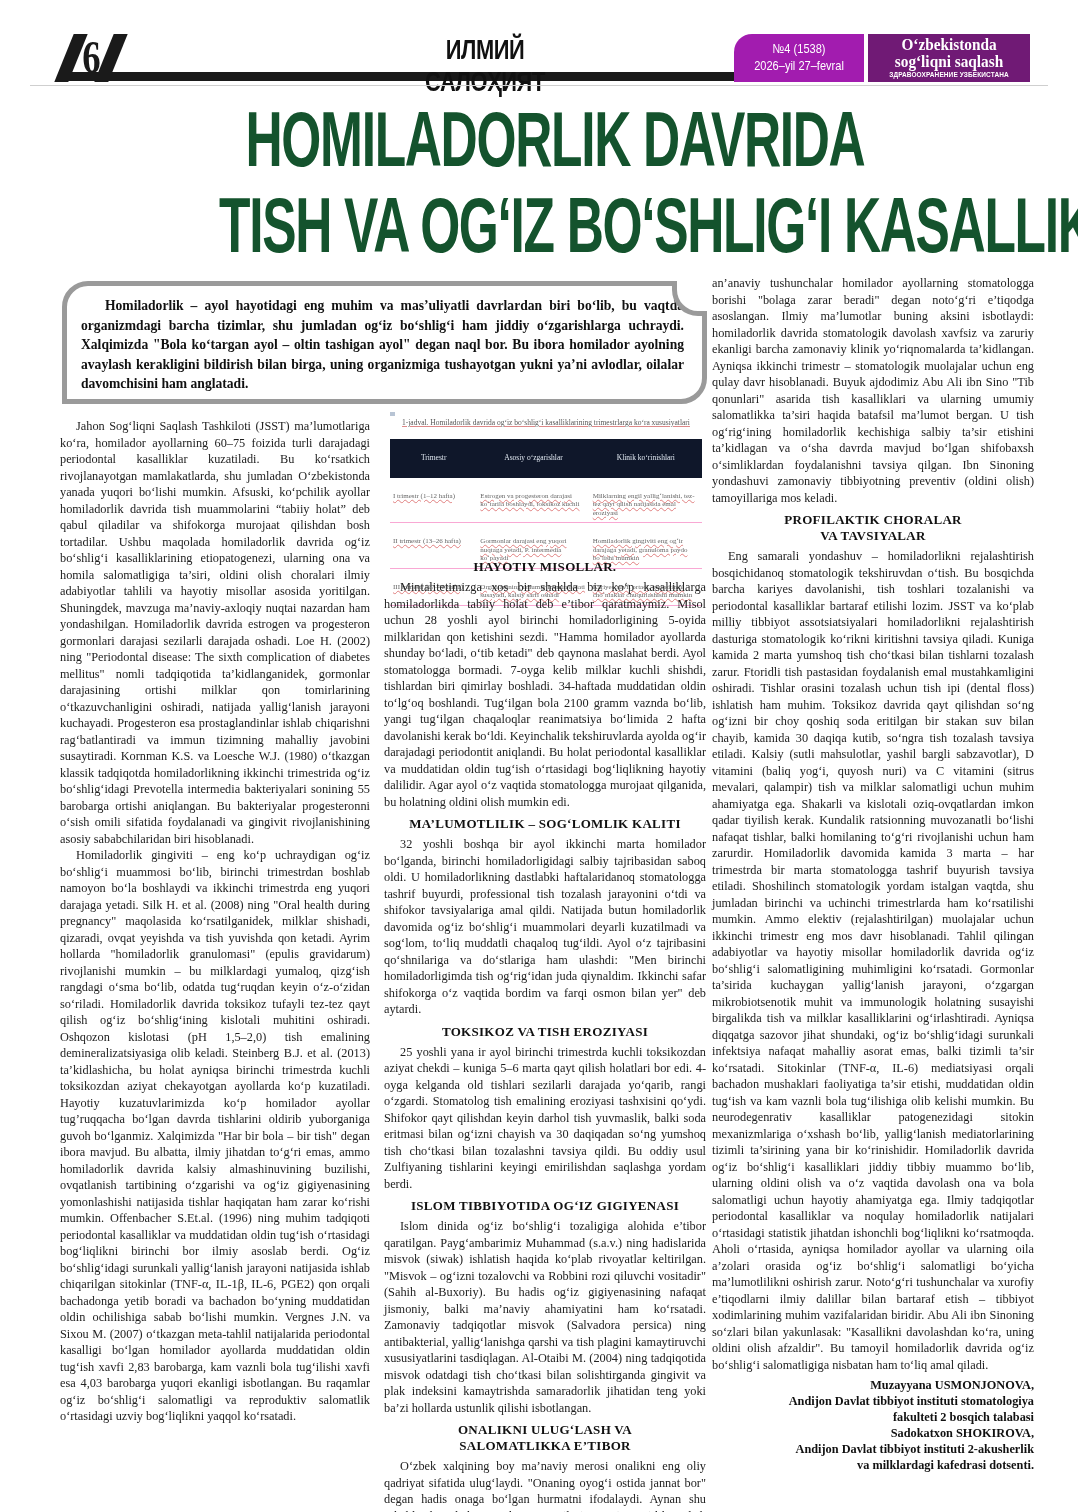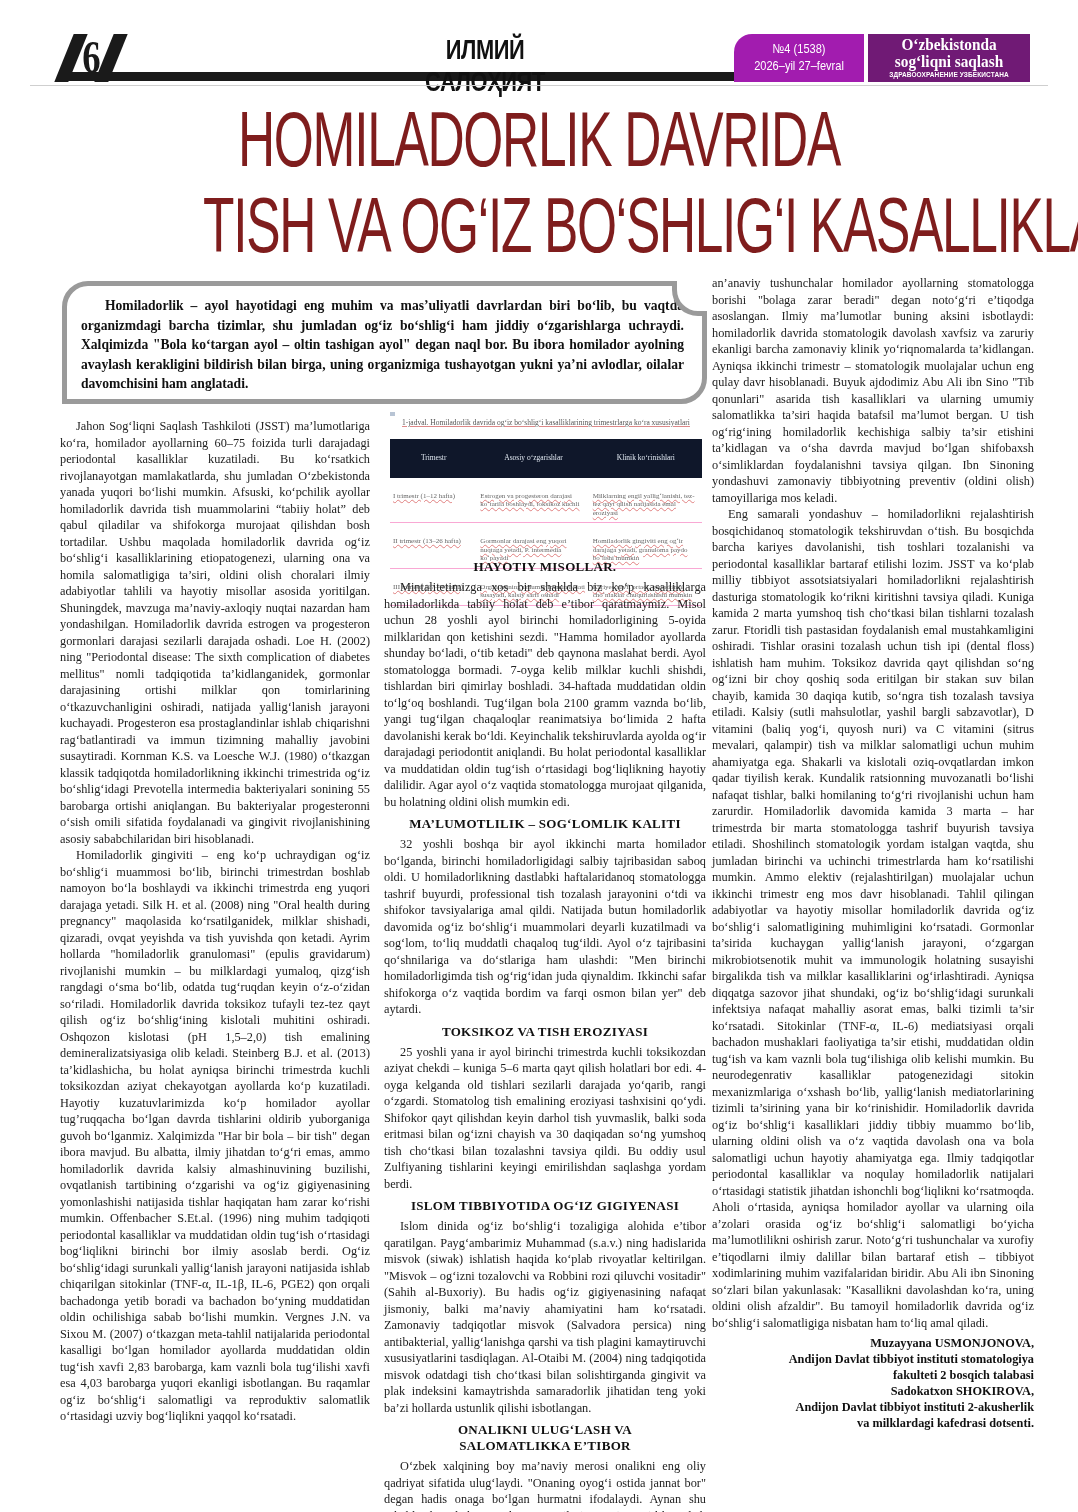--- a/index.html
+++ b/index.html
@@ -16,21 +16,21 @@
   .section-title { position: absolute; left: 360px; top: 34px; width: 250px; text-align: center; font-family: "Liberation Sans", sans-serif; font-weight: bold; font-size: 28px; letter-spacing: -0.5px; transform: scaleX(0.78); transform-origin: center; color: #111; }
   .issue-box { position: absolute; left: 734px; top: 34px; width: 130px; height: 48px; background: #a21caf; border-radius: 18px 0 0 0; color: #fff; font-family: "Liberation Sans", sans-serif; font-size: 13px; text-align: center; padding-top: 6px; line-height: 17px; }
   .issue-box span { display: block; transform: scaleX(0.85); }
   .brand-box { position: absolute; left: 868px; top: 34px; width: 162px; height: 48px; background: #701a75; color: #fff; text-align: center; }
   .brand-line1 { font-family: "Liberation Serif", serif; font-weight: bold; font-size: 17px; line-height: 17px; padding-top: 2px; transform: scaleX(0.9); }
   .brand-line2 { font-family: "Liberation Serif", serif; font-weight: bold; font-size: 17px; line-height: 17px; transform: scaleX(0.9); }
   .brand-line3 { font-family: "Liberation Sans", sans-serif; font-weight: bold; font-size: 6.5px; line-height: 9px; letter-spacing: 0.1px; }
   .masthead-rule { position: absolute; left: 30px; top: 85px; width: 1018px; height: 1px; background: #cfcfcf; }
 
   
-  .headline { position: absolute; left: 30px; top: 96px; width: 1018px; text-align: center; font-family: "Liberation Sans", sans-serif; font-weight: normal; color: #7f1d1d; }
+  .headline { position: absolute; left: 46px; top: 96px; width: 1018px; text-align: center; font-family: "Liberation Sans", sans-serif; font-weight: bold; color: #14532d; }
   .headline-line { display: block; font-size: 78px; line-height: 86px; letter-spacing: -2px; transform: scaleX(0.66); transform-origin: center; white-space: nowrap; }
 
   
   .lead-box { position: absolute; left: 62px; top: 281px; width: 645px; height: 123px; border: 5px solid #9a9a9a; border-radius: 26px 0 26px 0; padding: 10px 18px 8px 14px; background: #fff; }
   .lead-box::before { content: ""; position: absolute; right: -5px; top: -5px; width: 30px; height: 30px; border-left: 5px solid #9a9a9a; border-bottom: 5px solid #9a9a9a; border-radius: 0 0 0 26px; background: #fff; }
   .lead-text { font-family: "Liberation Serif", serif; font-weight: bold; font-size: 13.6px; line-height: 19.5px; text-align: justify; text-indent: 24px; color: #111; }
 
   
   .col { position: absolute; font-family: "Liberation Serif", serif; font-size: 12.3px; line-height: 16.5px; color: #222; text-align: justify; hyphens: manual; }
   .col p { text-indent: 16px; }
@@ -132,20 +132,24 @@
   <p>Islom dinida og‘iz bo‘shlig‘i tozaligiga alohida e’tibor qaratilgan. Payg‘ambarimiz Muhammad (s.a.v.) ning hadislarida misvok (siwak) ishlatish haqida ko‘plab rivoyatlar keltirilgan. "Misvok – og‘izni tozalovchi va Robbini rozi qiluvchi vositadir" (Sahih al-Buxoriy). Bu hadis og‘iz gigiyenasining nafaqat jismoniy, balki ma’naviy ahamiyatini ham ko‘rsatadi. Zamonaviy tadqiqotlar misvok (Salvadora persica) ning antibakterial, yallig‘lanishga qarshi va tish plagini kamaytiruvchi xususiyatlarini tasdiqlagan. Al-Otaibi M. (2004) ning tadqiqotida misvok odatdagi tish cho‘tkasi bilan solishtirganda gingivit va plak indeksini kamaytrishda samaradorlik jihatidan teng yoki ba’zi hollarda ustunlik qilishi isbotlangan.</p>
   <h3>
     <span>ONALIKNI ULUG‘LASH VA</span><br>
     <span>SALOMATLIKKA E’TIBOR</span>
   </h3>
   <p>O‘zbek xalqining boy ma’naviy merosi onalikni eng oliy qadriyat sifatida ulug‘laydi. "Onaning oyog‘i ostida jannat bor" degan hadis onaga bo‘lgan hurmatni ifodalaydi. Aynan shu sababli homilador ayolning sog‘lig‘iga g‘amxo‘rlik qilish nafaqat tibbiy, balki ma’naviy burchdir. Afsuski, ba’zi</p>
 </article>
 
 <article class="col col-right">
   <p style="text-indent:0">an’anaviy tushunchalar homilador ayollarning stomatologga borishi "bolaga zarar beradi" degan noto‘g‘ri e’tiqodga asoslangan. Ilmiy ma’lumotlar buning aksini isbotlaydi: homiladorlik davrida stomatologik davolash xavfsiz va zaruriy ekanligi barcha zamonaviy klinik yo‘riqnomalarda ta’kidlangan. Ayniqsa ikkinchi trimestr – stomatologik muolajalar uchun eng qulay davr hisoblanadi. Buyuk ajdodimiz Abu Ali ibn Sino "Tib qonunlari" asarida tish kasalliklari va ularning umumiy salomatlikka ta’siri haqida batafsil ma’lumot bergan. U tish og‘rig‘ining homiladorlik kechishiga salbiy ta’sir etishini ta’kidlagan va o‘sha davrda mavjud bo‘lgan shifobaxsh o‘simliklardan foydalanishni tavsiya qilgan. Ibn Sinoning yondashuvi zamonaviy tibbiyotning preventiv (oldini olish) tamoyillariga mos keladi.</p>
+  <h3>
+    <span>PROFILAKTIK CHORALAR</span><br>
+    <span>VA TAVSIYALAR</span>
+  </h3>
   <p>Eng samarali yondashuv – homiladorlikni rejalashtirish bosqichidanoq stomatologik tekshiruvdan o‘tish. Bu bosqichda barcha kariyes davolanishi, tish toshlari tozalanishi va periodontal kasalliklar bartaraf etilishi lozim. JSST va ko‘plab milliy tibbiyot assotsiatsiyalari homiladorlikni rejalashtirish dasturiga stomatologik ko‘rikni kiritishni tavsiya qiladi. Kuniga kamida 2 marta yumshoq tish cho‘tkasi bilan tishlarni tozalash zarur. Ftoridli tish pastasidan foydalanish emal mustahkamligini oshiradi. Tishlar orasini tozalash uchun tish ipi (dental floss) ishlatish ham muhim. Toksikoz davrida qayt qilishdan so‘ng og‘izni bir choy qoshiq soda eritilgan bir stakan suv bilan chayib, kamida 30 daqiqa kutib, so‘ngra tish tozalash tavsiya etiladi. Kalsiy (sutli mahsulotlar, yashil bargli sabzavotlar), D vitamini (baliq yog‘i, quyosh nuri) va C vitamini (sitrus mevalari, qalampir) tish va milklar salomatligi uchun muhim ahamiyatga ega. Shakarli va kislotali oziq-ovqatlardan imkon qadar tiyilish kerak. Kundalik ratsionning muvozanatli bo‘lishi nafaqat tishlar, balki homilaning to‘g‘ri rivojlanishi uchun ham zarurdir. Homiladorlik davomida kamida 3 marta – har trimestrda bir marta stomatologga tashrif buyurish tavsiya etiladi. Shoshilinch stomatologik yordam istalgan vaqtda, shu jumladan birinchi va uchinchi trimestrlarda ham ko‘rsatilishi mumkin. Ammo elektiv (rejalashtirilgan) muolajalar uchun ikkinchi trimestr eng mos davr hisoblanadi. Tahlil qilingan adabiyotlar va hayotiy misollar homiladorlik davrida og‘iz bo‘shlig‘i salomatligining muhimligini ko‘rsatadi. Gormonlar ta’sirida kuchaygan yallig‘lanish jarayoni, o‘zgargan mikrobiotsenotik muhit va immunologik holatning susayishi birgalikda tish va milklar kasalliklarini og‘irlashtiradi. Ayniqsa diqqatga sazovor jihat shundaki, og‘iz bo‘shlig‘idagi surunkali infektsiya nafaqat mahalliy asorat emas, balki tizimli ta’sir ko‘rsatadi. Sitokinlar (TNF-α, IL-6) mediatsiyasi orqali bachadon mushaklari faoliyatiga ta’sir etishi, muddatidan oldin tug‘ish va kam vaznli bola tug‘ilishiga olib kelishi mumkin. Bu neurodegenrativ kasalliklar patogenezidagi sitokin mexanizmlariga o‘xshash bo‘lib, yallig‘lanish mediatorlarining tizimli ta’sirining yana bir ko‘rinishidir. Homiladorlik davrida og‘iz bo‘shlig‘i kasalliklari jiddiy tibbiy muammo bo‘lib, ularning oldini olish va o‘z vaqtida davolash ona va bola salomatligi uchun hayotiy ahamiyatga ega. Ilmiy tadqiqotlar periodontal kasalliklar va noqulay homiladorlik natijalari o‘rtasidagi statistik jihatdan ishonchli bog‘liqlikni ko‘rsatmoqda. Aholi o‘rtasida, ayniqsa homilador ayollar va ularning oila a’zolari orasida og‘iz bo‘shlig‘i salomatligi bo‘yicha ma’lumotlilikni oshirish zarur. Noto‘g‘ri tushunchalar va xurofiy e’tiqodlarni ilmiy dalillar bilan bartaraf etish – tibbiyot xodimlarining muhim vazifalaridan biridir. Abu Ali ibn Sinoning so‘zlari bilan yakunlasak: "Kasallikni davolashdan ko‘ra, uning oldini olish afzaldir". Bu tamoyil homiladorlik davrida og‘iz bo‘shlig‘i salomatligiga nisbatan ham to‘liq amal qiladi.</p>
   <div class="byline">
     <div>Muzayyana USMONJONOVA,</div>
     <div>Andijon Davlat tibbiyot instituti stomatologiya</div>
     <div>fakulteti 2 bosqich talabasi</div>
     <div>Sadokatxon SHOKIROVA,</div>
     <div>Andijon Davlat tibbiyot instituti 2-akusherlik</div>
     <div>va milklardagi kafedrasi dotsenti.</div>
   </div>
 </article>

